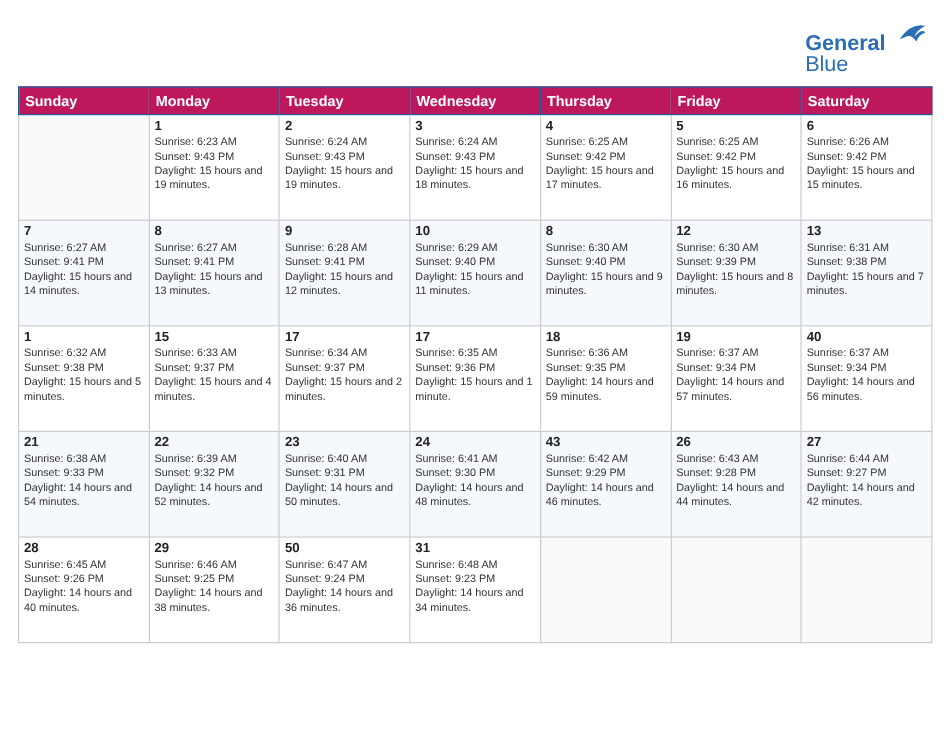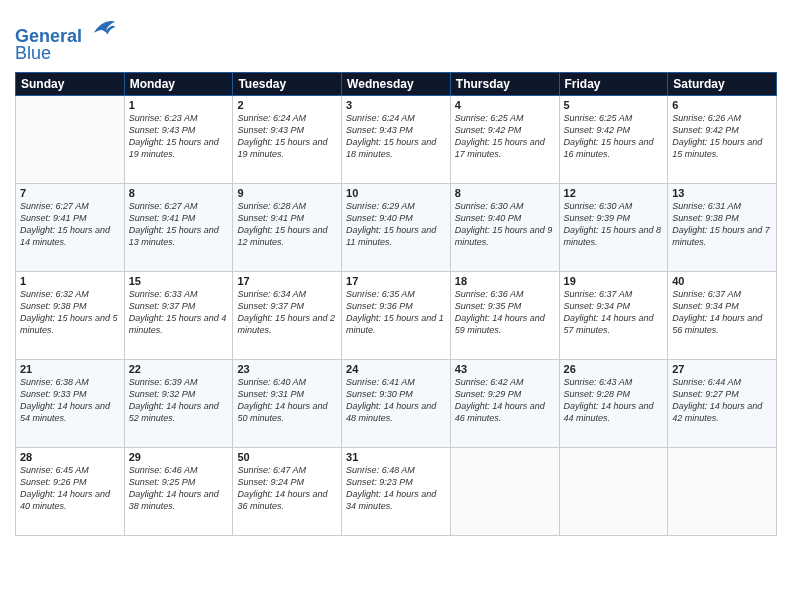--- a/index.html
+++ b/index.html
@@ -10,21 +10,21 @@
       background: #fff;
       overflow: hidden;
     }
     .container {
       width: 792px;
       height: 612px;
       padding: 10px 15px;
     }
     .header {
       display: flex;
-      justify-content: flex-start;
+      justify-content: flex-end;
       align-items: flex-start;
       margin-bottom: 8px;
     }
     .logo {
       display: flex;
       align-items: center;
       margin-top: 4px;
     }
     .logo-text {
       font-size: 18px;
@@ -51,21 +51,21 @@
     }
     .location {
       font-size: 14px;
       color: #333;
     }
     table {
       width: 100%;
       border-collapse: collapse;
     }
     thead tr th {
-      background-color: #0f172a;
+      background-color: #be185d;
       color: white;
       font-size: 12px;
       font-weight: bold;
       padding: 4px 5px;
       border: 1px solid #1e5a9a;
       text-align: left;
     }
     tbody tr td {
       border: 1px solid #ccc;
       vertical-align: top;
@@ -83,21 +83,20 @@
     .day-number {
       font-size: 11px;
       font-weight: bold;
       display: block;
       margin-bottom: 1px;
     }
     .cell-text {
       font-size: 9px;
       line-height: 1.35;
       color: #333;
-      font-style: italic;
     }
     .empty-cell {
       background: #fafafa;
     }
   </style>
 </head>
 <body>
 
 <div class="container">
   <div class="header">

